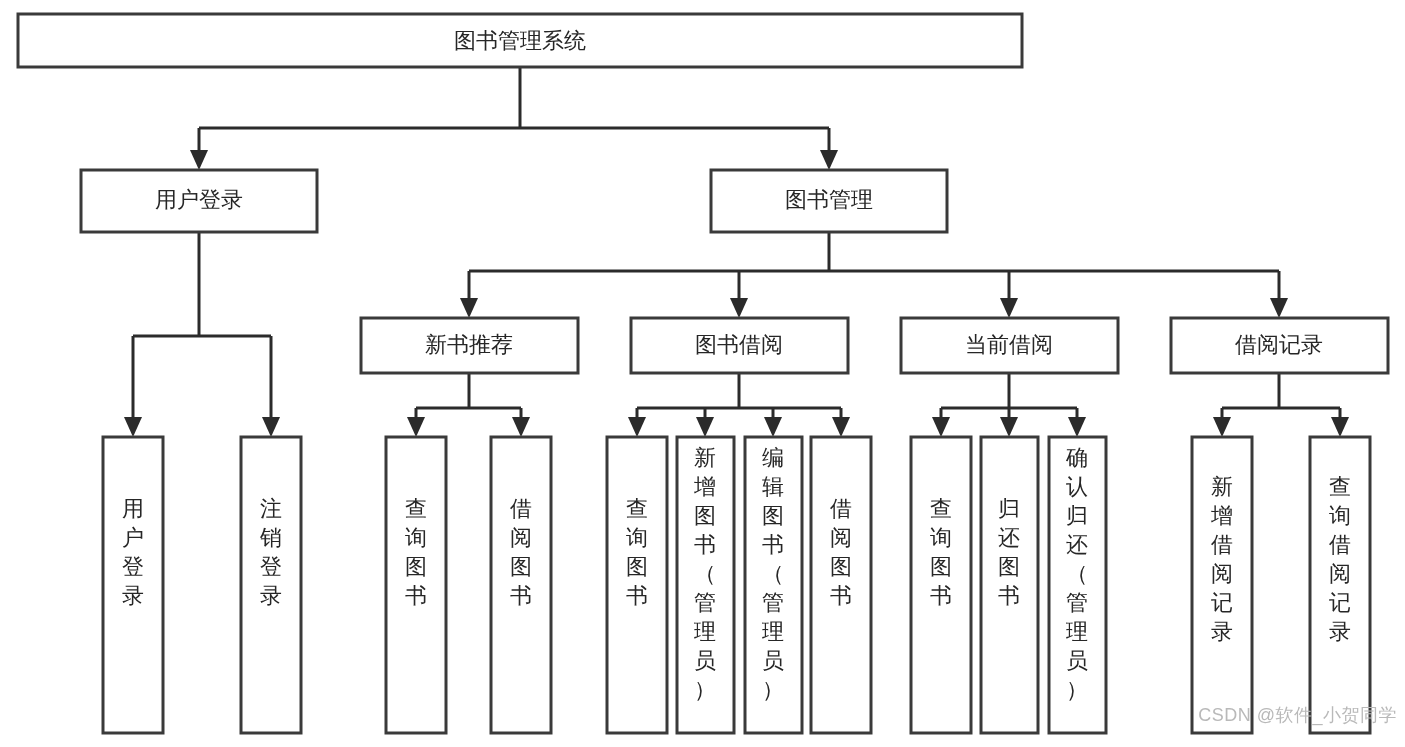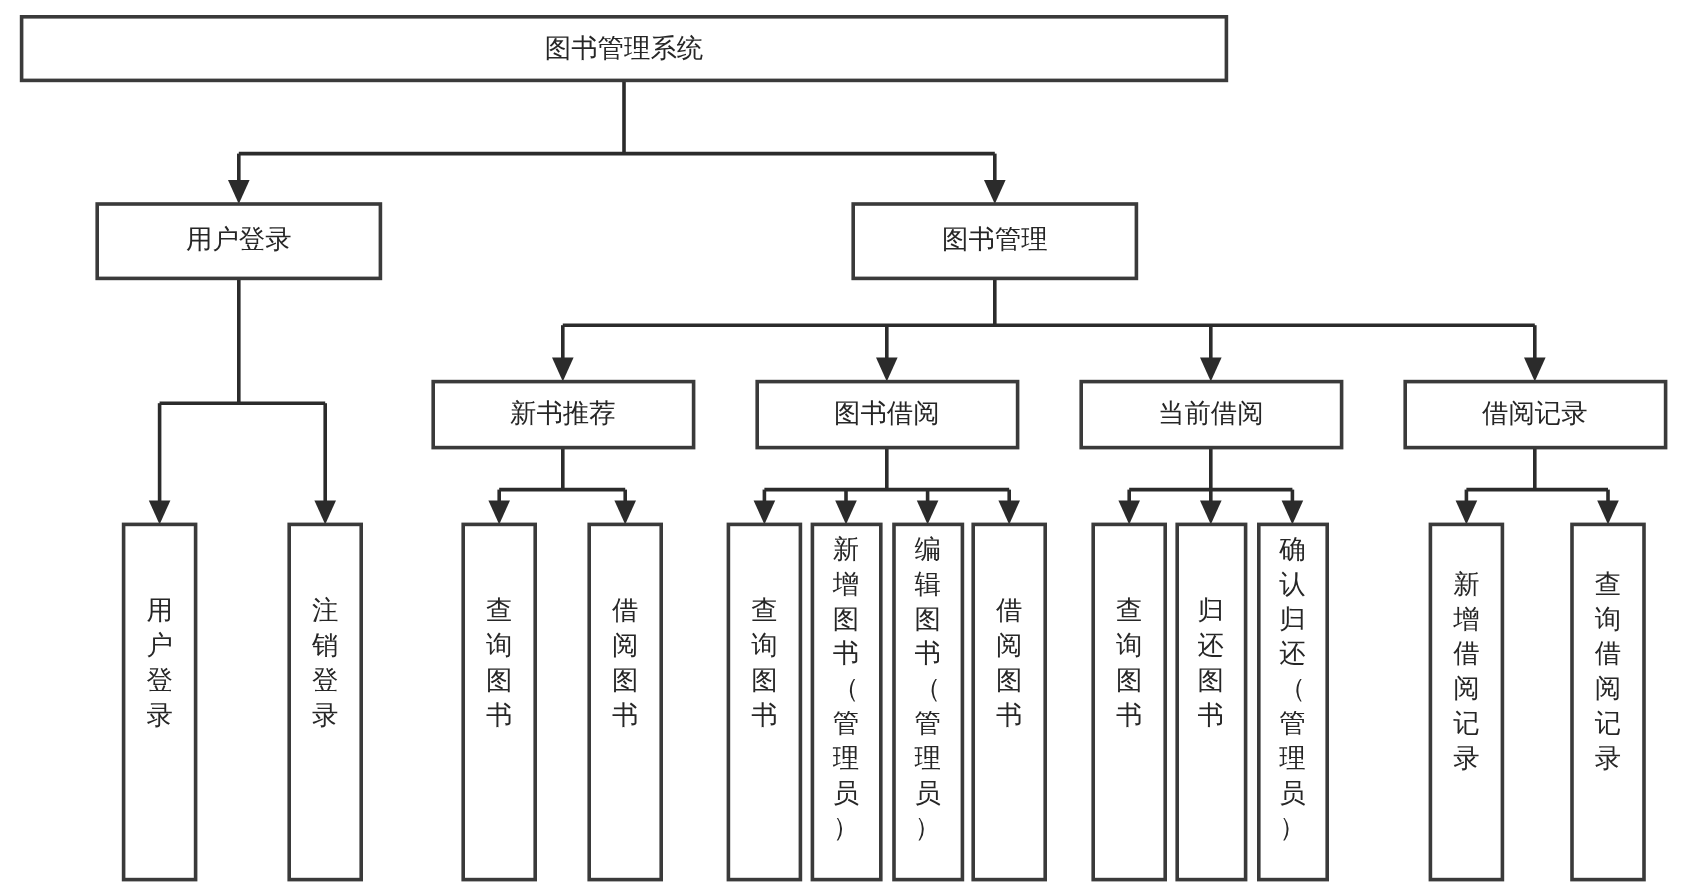--- a/index.html
+++ b/index.html
@@ -248,13 +248,14 @@
       <text class="node-label-v" x="1222" y="494"><tspan x="1222" dy="0">新</tspan><tspan x="1222" dy="29">增</tspan><tspan x="1222" dy="29">借</tspan><tspan x="1222" dy="29">阅</tspan><tspan x="1222" dy="29">记</tspan><tspan x="1222" dy="29">录</tspan></text>
     </g>
 
     <g>
       <rect class="node-box" x="1310" y="437" width="60" height="296"></rect>
       <text class="node-label-v" x="1340" y="494"><tspan x="1340" dy="0">查</tspan><tspan x="1340" dy="29">询</tspan><tspan x="1340" dy="29">借</tspan><tspan x="1340" dy="29">阅</tspan><tspan x="1340" dy="29">记</tspan><tspan x="1340" dy="29">录</tspan></text>
     </g>
 
   </svg>
 
+  <div class="watermark">CSDN @软件_小贺同学</div>
 </div>
 
 </body></html>

